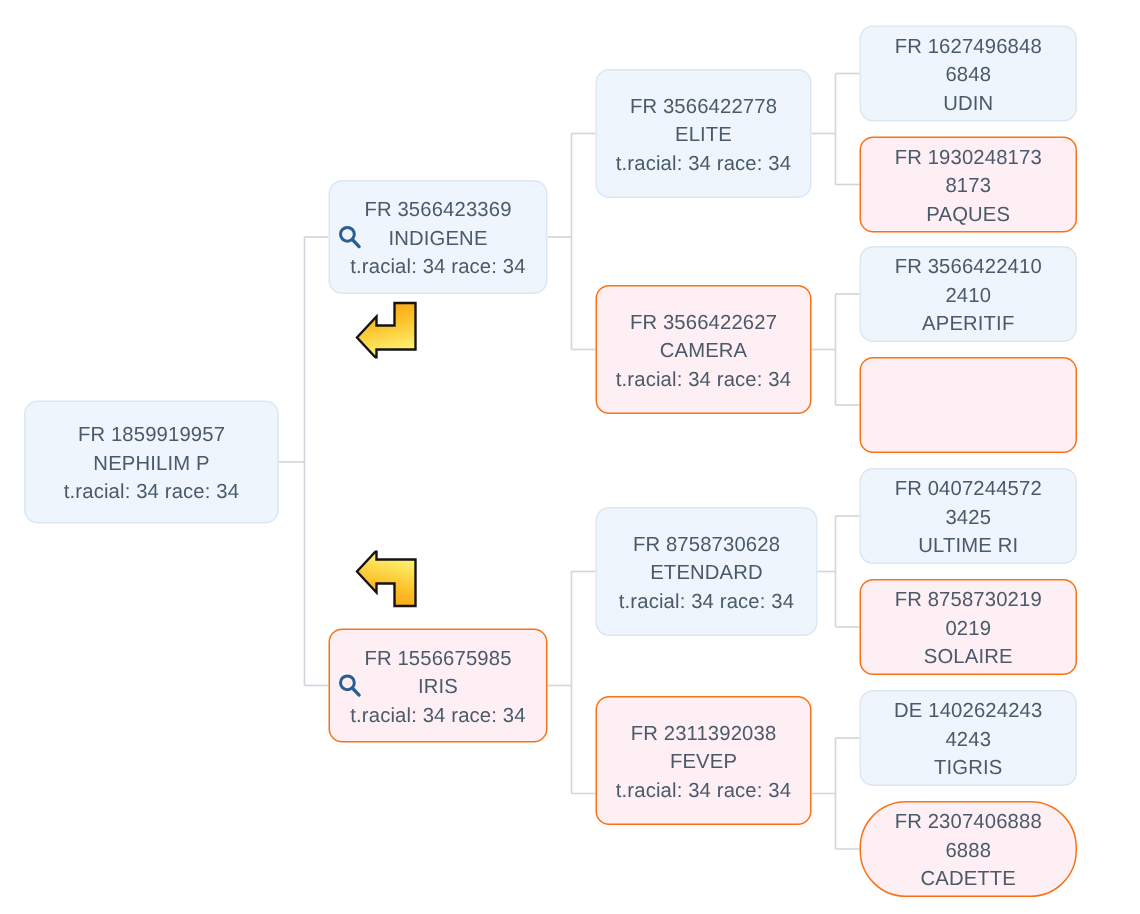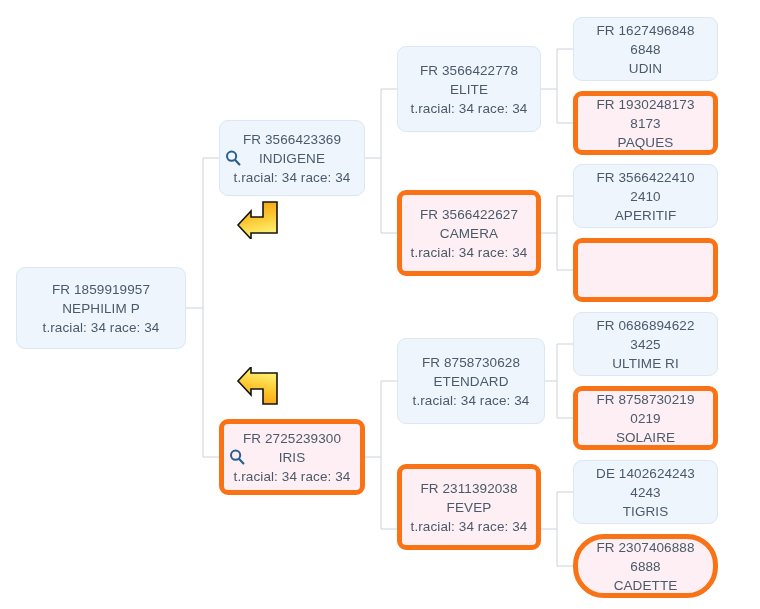--- a/index.html
+++ b/index.html
@@ -40,21 +40,21 @@
     line-height: 19px;
     letter-spacing: 0.1px;
     padding: 4px 6px;
   }
   .node.male {
     background: #eef5fc;
     border: 1px solid #dbe7f2;
   }
   .node.female {
     background: #fdeff3;
-    border: 5px solid #f97316;
+    border: 1px solid #f97316;
   }
   .node .line {
     white-space: nowrap;
   }
   .node .nm {
     white-space: nowrap;
   }
   .node .meta {
     white-space: nowrap;
   }
@@ -142,21 +142,21 @@
     <div class="meta">t.racial: 34 race: 34</div>
   </div>
 
   <div class="node female" style="left:219px; top:419px; width:146px; height:76px;">
     <span class="magnifier">
       <svg viewBox="0 0 18 18" xmlns="http://www.w3.org/2000/svg">
         <circle cx="7.6" cy="7.2" r="4.6" fill="none" stroke="#2b5f8f" stroke-width="2"></circle>
         <line x1="11.2" y1="11.0" x2="15.4" y2="15.4" stroke="#2b5f8f" stroke-width="2.2" stroke-linecap="round"></line>
       </svg>
     </span>
-    <div class="line">FR 2725239300</div>
+    <div class="line">FR 1556675985</div>
     <div class="nm">IRIS</div>
     <div class="meta">t.racial: 34 race: 34</div>
   </div>
 
   <div class="node male" style="left:397px; top:46px; width:144px; height:86px;">
     <div class="line">FR 3566422778</div>
     <div class="nm">ELITE</div>
     <div class="meta">t.racial: 34 race: 34</div>
   </div>
 
@@ -196,21 +196,21 @@
     <div class="nm">APERITIF</div>
   </div>
 
   <div class="node female" style="left:573px; top:238px; width:145px; height:64px;">
     <div class="line"></div>
     <div class="line"></div>
     <div class="nm"></div>
   </div>
 
   <div class="node male" style="left:573px; top:312px; width:145px; height:64px;">
-    <div class="line">FR 0686894622</div>
+    <div class="line">FR 0407244572</div>
     <div class="line">3425</div>
     <div class="nm">ULTIME RI</div>
   </div>
 
   <div class="node female" style="left:573px; top:386px; width:145px; height:64px;">
     <div class="line">FR 8758730219</div>
     <div class="line">0219</div>
     <div class="nm">SOLAIRE</div>
   </div>
 

